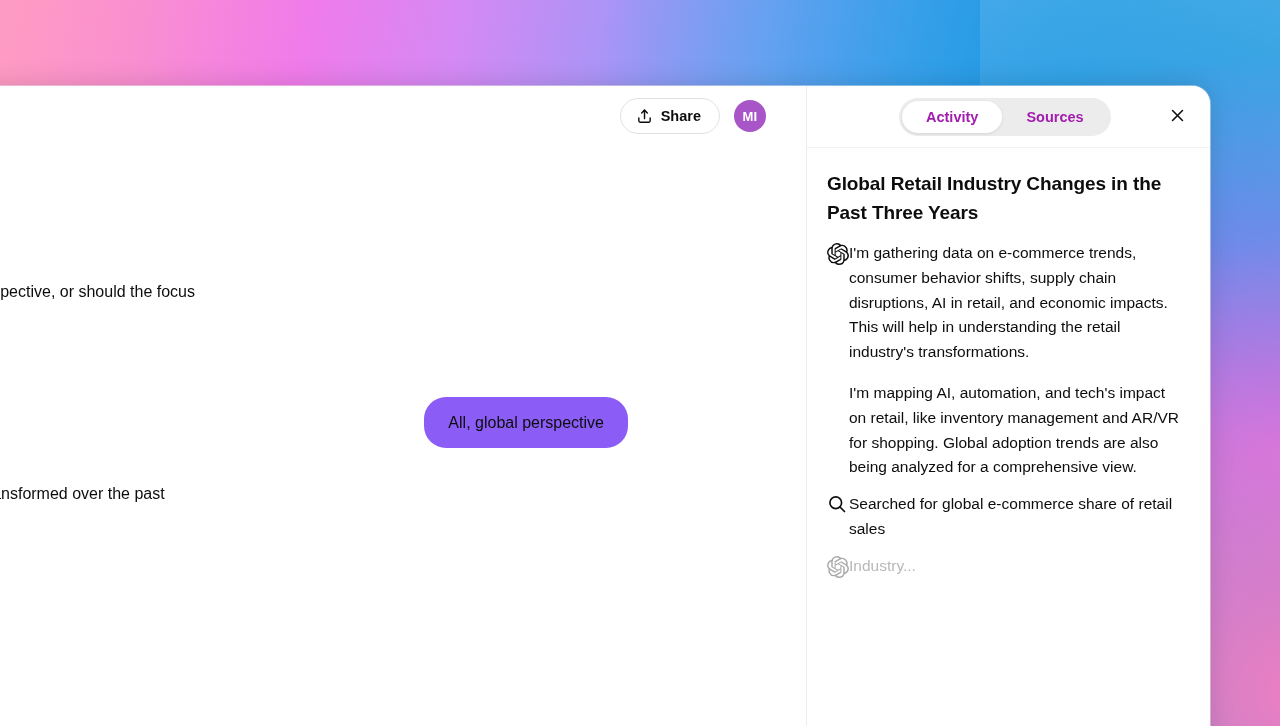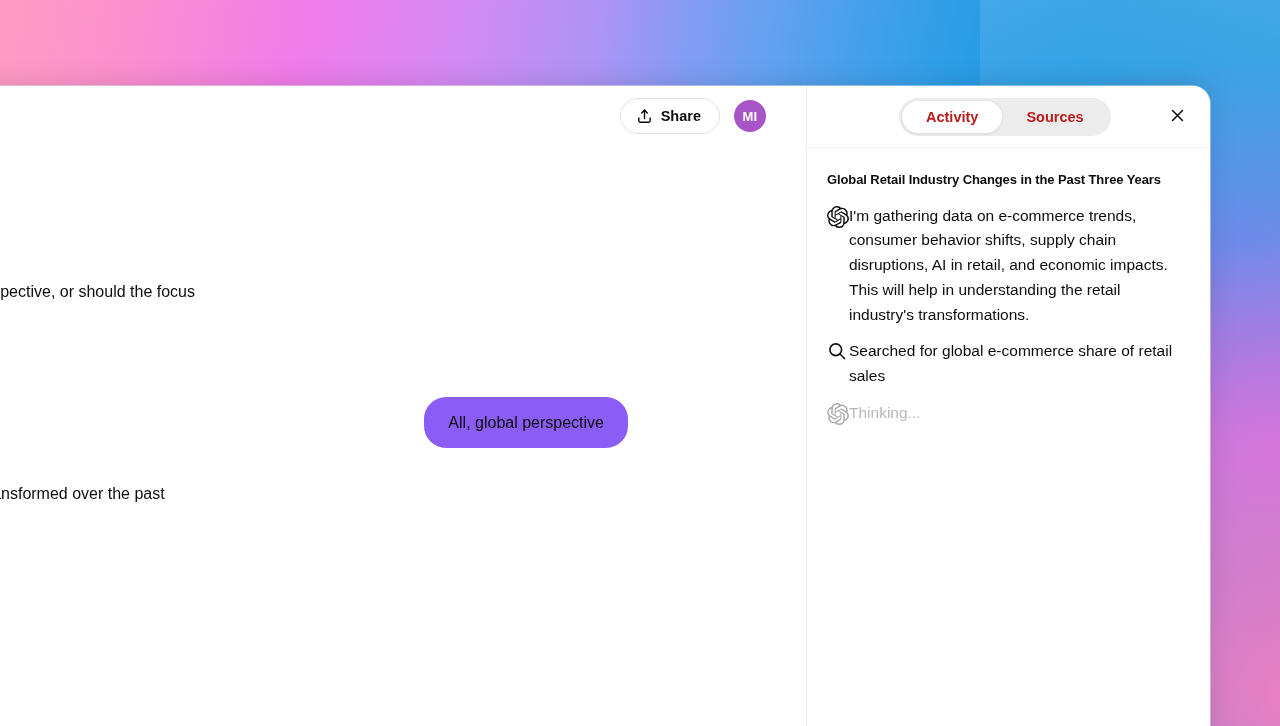--- a/index.html
+++ b/index.html
@@ -109,38 +109,38 @@
   }
   .segmented{
     display:flex; align-items:center;
     background:#ececec; border-radius:19px;
     padding:3px; height:38px;
     margin:0 auto 0 72px;
   }
   .seg{
     height:32px; padding:0 24px; border:none; border-radius:16px;
     background:transparent; cursor:pointer;
-    font-family:inherit; font-size:14.5px; font-weight:600; color:#b91c1c;
+    font-family:inherit; font-size:14.5px; font-weight:600; color:#a21caf;
     display:flex; align-items:center; justify-content:center;
     white-space:nowrap;
   }
   .seg.active{ background:#fff; box-shadow:0 1px 3px rgba(0,0,0,.10); }
   .close-btn{
     margin-left:auto; width:34px; height:34px;
     border:none; background:transparent; cursor:pointer;
     display:flex; align-items:center; justify-content:center;
     color:#0d0d0d; border-radius:8px;
   }
 
   .panel-body{
     flex:1; overflow:hidden;
     padding:22px 24px 20px 20px;
   }
   .panel-title{
-    font-size:13px; font-weight:700; line-height:1.5;
+    font-size:19px; font-weight:700; line-height:1.5;
     color:#0d0d0d; margin-bottom:14px; letter-spacing:-.1px;
   }
 
   .act-item{ display:flex; margin-bottom:12px; }
   .act-ico{ flex:none; width:22px; height:22px; margin-top:2px; }
   .act-text{
     font-size:15.5px; line-height:1.6; color:#0d0d0d;
   }
   .act-text p{ margin:0 0 16px 0; }
   .act-text p:last-child{ margin-bottom:0; }
@@ -223,20 +223,21 @@
       <div class="panel-title">Global Retail Industry Changes in the Past Three Years</div>
 
       <div class="act-item">
         <span class="act-ico">
           <svg width="22" height="22" viewBox="0 0 24 24" fill="#0d0d0d">
             <path d="M22.28 9.82a5.98 5.98 0 0 0-.52-4.91 6.05 6.05 0 0 0-6.51-2.9A6.07 6.07 0 0 0 4.98 4.18a5.98 5.98 0 0 0-4 2.9 6.05 6.05 0 0 0 .75 7.1 5.98 5.98 0 0 0 .51 4.91 6.05 6.05 0 0 0 6.52 2.9A5.98 5.98 0 0 0 13.26 24a6.05 6.05 0 0 0 5.77-4.19 5.98 5.98 0 0 0 4-2.9 6.05 6.05 0 0 0-.75-7.09zm-9.02 12.6a4.48 4.48 0 0 1-2.88-1.04l.14-.08 4.78-2.76a.79.79 0 0 0 .39-.68v-6.74l2.02 1.17a.07.07 0 0 1 .04.06v5.58a4.5 4.5 0 0 1-4.49 4.49zM3.6 18.3a4.47 4.47 0 0 1-.54-3.01l.14.09 4.78 2.76a.77.77 0 0 0 .78 0l5.84-3.37v2.33a.08.08 0 0 1-.03.07l-4.83 2.79a4.5 4.5 0 0 1-6.14-1.65zM2.34 7.9a4.48 4.48 0 0 1 2.34-1.97v5.68a.77.77 0 0 0 .39.67l5.81 3.36-2.02 1.17a.07.07 0 0 1-.07 0L3.96 14.0A4.5 4.5 0 0 1 2.34 7.9zm16.6 3.86L13.1 8.38l2.02-1.16a.07.07 0 0 1 .07 0l4.83 2.79a4.49 4.49 0 0 1-.68 8.1v-5.69a.79.79 0 0 0-.4-.66zm2.01-3.02l-.14-.09-4.77-2.78a.78.78 0 0 0-.79 0L9.42 9.24V6.91a.07.07 0 0 1 .03-.07l4.83-2.78a4.49 4.49 0 0 1 6.67 4.65zM8.32 12.86L6.3 11.7a.07.07 0 0 1-.04-.06V6.07a4.49 4.49 0 0 1 7.36-3.44l-.14.08L8.7 5.47a.79.79 0 0 0-.39.68zm1.1-2.37l2.6-1.5 2.61 1.5v3l-2.6 1.5-2.61-1.5z"></path>
           </svg>
         </span>
         <div class="act-text">
           <p>I'm gathering data on e-commerce trends, consumer behavior shifts, supply chain disruptions, AI in retail, and economic impacts. This will help in understanding the retail industry's transformations.</p>
+          <p>I'm mapping AI, automation, and tech's impact on retail, like inventory management and AR/VR for shopping. Global adoption trends are also being analyzed for a comprehensive view.</p>
         </div>
       </div>
 
       <div class="act-item">
         <span class="act-ico">
           <svg width="20" height="20" viewBox="0 0 24 24" fill="none" stroke="#0d0d0d" stroke-width="2" stroke-linecap="round">
             <circle cx="10.5" cy="10.5" r="7"></circle>
               <path d="M15.6 15.6L21 21"></path>
           </svg>
         </span>
@@ -245,20 +246,20 @@
         </div>
       </div>
 
       <div class="act-item muted">
         <span class="act-ico">
           <svg width="22" height="22" viewBox="0 0 24 24" fill="#0d0d0d">
             <path d="M22.28 9.82a5.98 5.98 0 0 0-.52-4.91 6.05 6.05 0 0 0-6.51-2.9A6.07 6.07 0 0 0 4.98 4.18a5.98 5.98 0 0 0-4 2.9 6.05 6.05 0 0 0 .75 7.1 5.98 5.98 0 0 0 .51 4.91 6.05 6.05 0 0 0 6.52 2.9A5.98 5.98 0 0 0 13.26 24a6.05 6.05 0 0 0 5.77-4.19 5.98 5.98 0 0 0 4-2.9 6.05 6.05 0 0 0-.75-7.09zm-9.02 12.6a4.48 4.48 0 0 1-2.88-1.04l.14-.08 4.78-2.76a.79.79 0 0 0 .39-.68v-6.74l2.02 1.17a.07.07 0 0 1 .04.06v5.58a4.5 4.5 0 0 1-4.49 4.49zM3.6 18.3a4.47 4.47 0 0 1-.54-3.01l.14.09 4.78 2.76a.77.77 0 0 0 .78 0l5.84-3.37v2.33a.08.08 0 0 1-.03.07l-4.83 2.79a4.5 4.5 0 0 1-6.14-1.65zM2.34 7.9a4.48 4.48 0 0 1 2.34-1.97v5.68a.77.77 0 0 0 .39.67l5.81 3.36-2.02 1.17a.07.07 0 0 1-.07 0L3.96 14.0A4.5 4.5 0 0 1 2.34 7.9zm16.6 3.86L13.1 8.38l2.02-1.16a.07.07 0 0 1 .07 0l4.83 2.79a4.49 4.49 0 0 1-.68 8.1v-5.69a.79.79 0 0 0-.4-.66zm2.01-3.02l-.14-.09-4.77-2.78a.78.78 0 0 0-.79 0L9.42 9.24V6.91a.07.07 0 0 1 .03-.07l4.83-2.78a4.49 4.49 0 0 1 6.67 4.65zM8.32 12.86L6.3 11.7a.07.07 0 0 1-.04-.06V6.07a4.49 4.49 0 0 1 7.36-3.44l-.14.08L8.7 5.47a.79.79 0 0 0-.39.68zm1.1-2.37l2.6-1.5 2.61 1.5v3l-2.6 1.5-2.61-1.5z"></path>
           </svg>
         </span>
         <div class="act-text">
-          <p>Thinking...</p>
+          <p>Industry...</p>
         </div>
       </div>
 
     </div>
   </aside>
 
 </div>
 
 </body></html>

